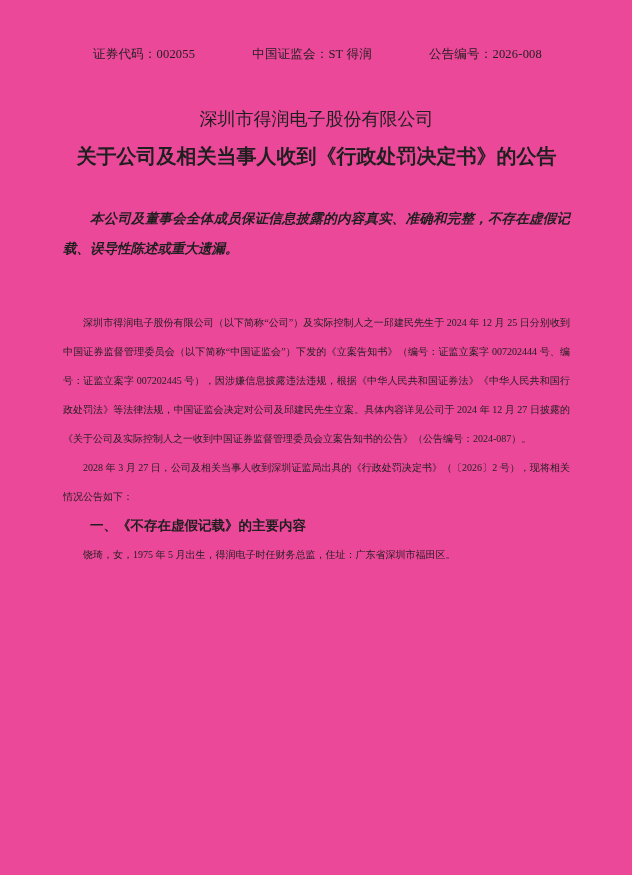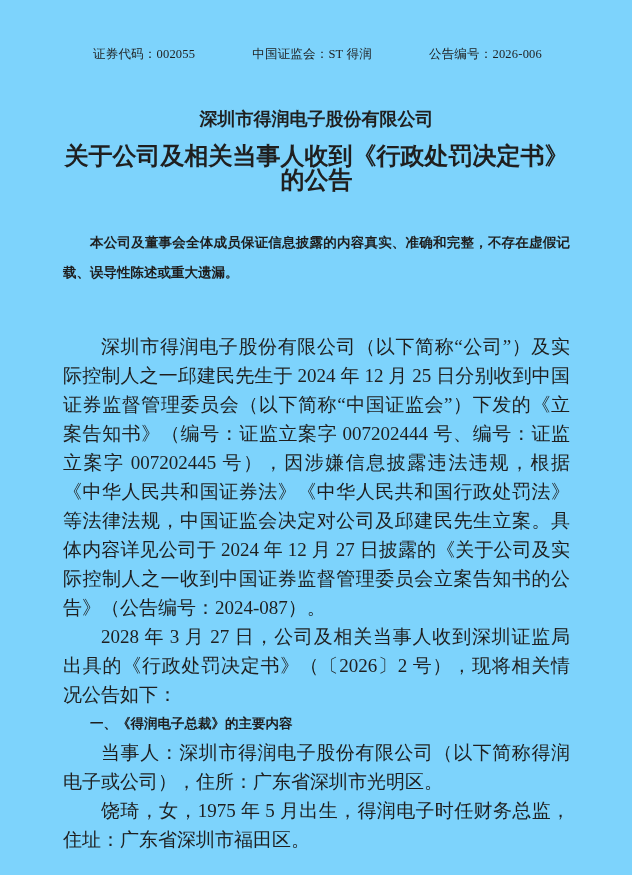--- a/index.html
+++ b/index.html
@@ -1,90 +1,90 @@
 <!DOCTYPE html>
 <html><head>
 <meta charset="utf-8">
 <style>
   html, body { margin: 0; padding: 0; background: #ffffff; }
   .page {
     position: relative;
     width: 632px;
     height: 875px;
-    background: #7dd3fc;
+    background: #ec4899;
     box-sizing: border-box;
     padding: 46px 62px 0 63px;
     overflow: hidden;
     font-family: "Liberation Serif", "DejaVu Serif", serif;
     color: #1f1f1f;
   }
   .header-row {
     display: flex;
     justify-content: space-between;
     box-sizing: border-box;
     padding: 0 28px 0 30px;
     font-size: 12.5px;
     line-height: 17px;
     white-space: nowrap;
   }
   .header-item { letter-spacing: 0.2px; }
   .title1 {
     margin-top: 44px;
     text-align: center;
     font-size: 18px;
-    font-weight: bold;
+    font-weight: normal;
     line-height: 24px;
   }
   .title2 {
     margin-top: 13px;
     text-align: center;
-    font-size: 24px;
+    font-size: 20px;
     font-weight: bold;
     line-height: 24px;
   }
   .disclaimer {
     margin: 36px 0 0 0;
     font-size: 13.5px;
     font-weight: bold;
+    font-style: italic;
     line-height: 30px;
     text-align: justify;
     text-indent: 2em;
   }
   .body-text p {
     margin: 0;
-    font-size: 19px;
+    font-size: 10px;
     line-height: 29px;
     text-align: justify;
     text-indent: 2em;
   }
   .body-text p.first { margin-top: 44px; }
   .body-text p.section-heading {
     font-weight: bold;
     font-size: 13.5px;
     text-align: left;
   }
 </style>
 </head>
 <body>
 
 <div class="page">
 
   <div class="header-row">
     <span class="header-item"><span>证券代码：</span><span>002055</span></span>
     <span class="header-item"><span>中国证监会：</span><span>ST 得润</span></span>
-    <span class="header-item"><span>公告编号：</span><span>2026-006</span></span>
+    <span class="header-item"><span>公告编号：</span><span>2026-008</span></span>
   </div>
 
   <div class="title1">深圳市得润电子股份有限公司</div>
   <div class="title2">关于公司及相关当事人收到《行政处罚决定书》的公告</div>
 
   <p class="disclaimer">本公司及董事会全体成员保证信息披露的内容真实、准确和完整，不存在虚假记载、误导性陈述或重大遗漏。</p>
 
   <div class="body-text">
     <p class="first">深圳市得润电子股份有限公司（以下简称“公司”）及实际控制人之一邱建民先生于 2024 年 12 月 25 日分别收到中国证券监督管理委员会（以下简称“中国证监会”）下发的《立案告知书》（编号：证监立案字 007202444 号、编号：证监立案字 007202445 号），因涉嫌信息披露违法违规，根据《中华人民共和国证券法》《中华人民共和国行政处罚法》等法律法规，中国证监会决定对公司及邱建民先生立案。具体内容详见公司于 2024 年 12 月 27 日披露的《关于公司及实际控制人之一收到中国证券监督管理委员会立案告知书的公告》（公告编号：2024-087）。</p>
     <p>2028 年 3 月 27 日，公司及相关当事人收到深圳证监局出具的《行政处罚决定书》（〔2026〕2 号），现将相关情况公告如下：</p>
-    <p class="section-heading">一、《得润电子总裁》的主要内容</p>
-    <p>当事人：深圳市得润电子股份有限公司（以下简称得润电子或公司），住所：广东省深圳市光明区。</p>
+    <p class="section-heading">一、《不存在虚假记载》的主要内容</p>
     <p>饶琦，女，1975 年 5 月出生，得润电子时任财务总监，住址：广东省深圳市福田区。</p>
 
   </div>
 
 </div>
 
 </body></html>

